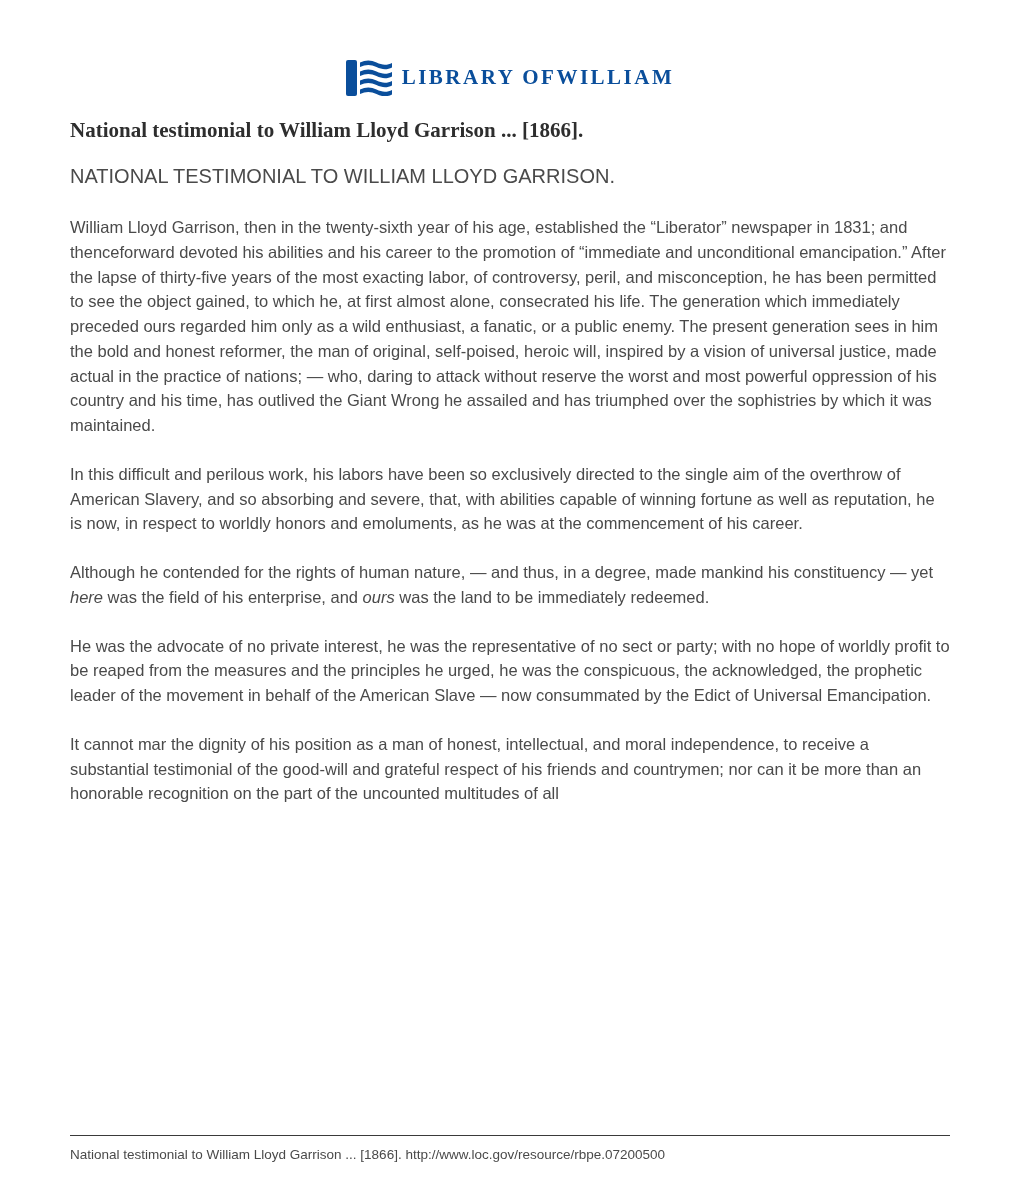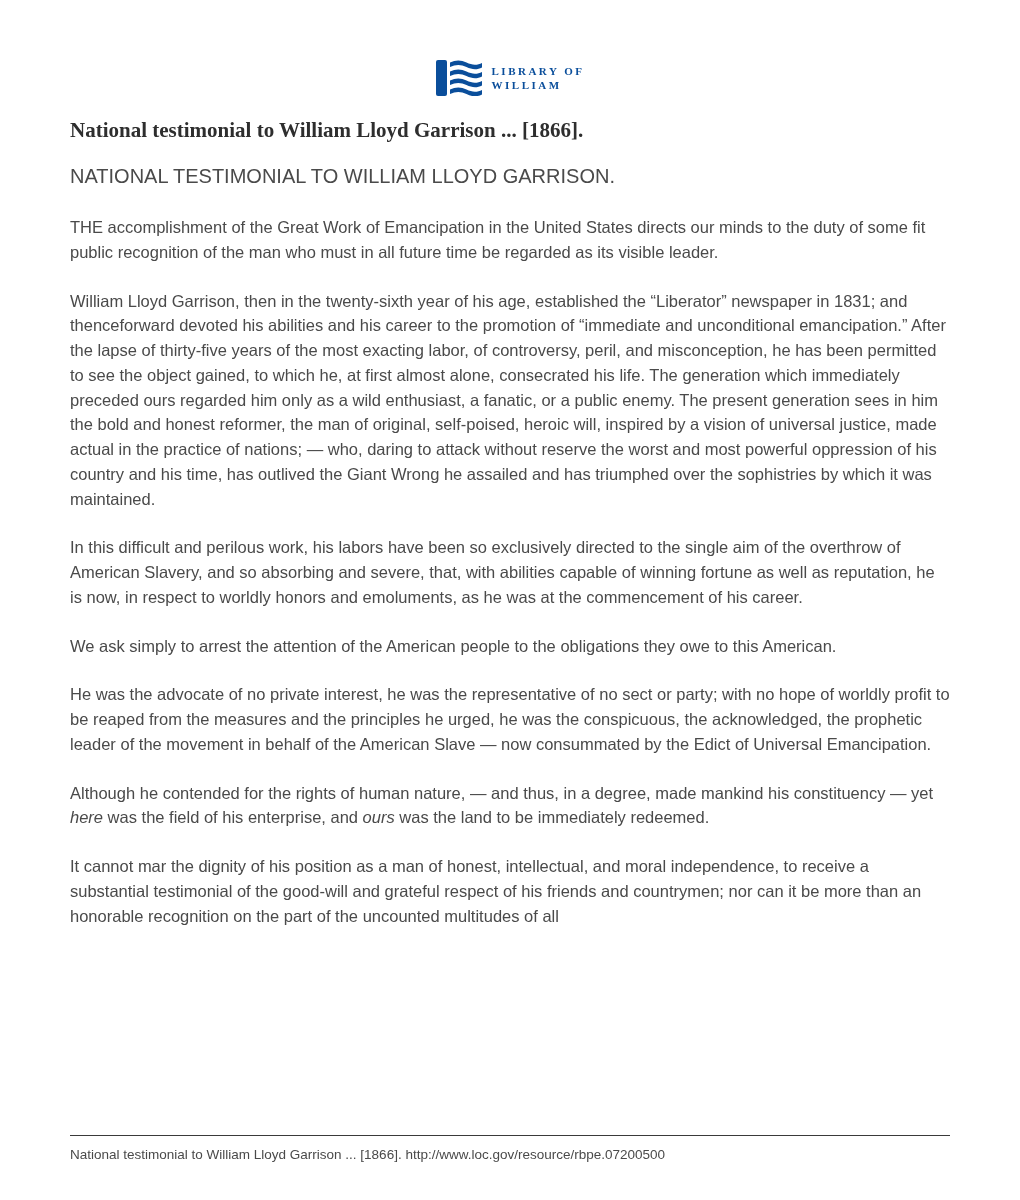--- a/index.html
+++ b/index.html
@@ -15,24 +15,24 @@
     padding:60px 70px 38px 70px;
   }
   
   .logo-row {
     display:flex; justify-content:center; align-items:center;
     gap:10px;
     margin-bottom:22px;
   }
   .logo-icon svg { display:block; }
   .logo-text {
-    display:flex; flex-direction:column;
+    display:flex; flex-direction:row;
     font-family:"Liberation Serif", serif;
     font-weight:bold;
-    font-size:11px;
+    font-size:21px;
     letter-spacing:2.5px;
     line-height:1.3;
     color:var(--brand, #0a4e9b);
   }
   
   .doc-title {
     font-family:"Liberation Serif", serif;
     font-weight:bold;
     font-size:21px;
     color:#2e2e2e;
@@ -80,26 +80,24 @@
       <span>LIBRARY OF</span>
       <span>WILLIAM</span>
     </span>
   </header>
 
   <h1 class="doc-title">National testimonial to William Lloyd Garrison ... [1866].</h1>
 
   <p class="doc-heading">NATIONAL TESTIMONIAL TO WILLIAM LLOYD GARRISON.</p>
 
   <div class="doc-body">
-      <p class="doc-paragraph"><span>THE accomplishment of the Great Work of Emancipation in the United States directs our minds to the duty of some fit public recognition of the man who must in all future time be regarded as its visible leader.</span></p>
       <p class="doc-paragraph"><span>William Lloyd Garrison, then in the twenty-sixth year of his age, established the “Liberator” newspaper in 1831; and thenceforward devoted his abilities and his career to the promotion of “immediate and unconditional emancipation.” After the lapse of thirty-five years of the most exacting labor, of controversy, peril, and misconception, he has been permitted to see the object gained, to which he, at first almost alone, consecrated his life. The generation which immediately preceded ours regarded him only as a wild enthusiast, a fanatic, or a public enemy. The present generation sees in him the bold and honest reformer, the man of original, self-poised, heroic will, inspired by a vision of universal justice, made actual in the practice of nations; — who, daring to attack without reserve the worst and most powerful oppression of his country and his time, has outlived the Giant Wrong he assailed and has triumphed over the sophistries by which it was maintained.</span></p>
       <p class="doc-paragraph"><span>In this difficult and perilous work, his labors have been so exclusively directed to the single aim of the overthrow of American Slavery, and so absorbing and severe, that, with abilities capable of winning fortune as well as reputation, he is now, in respect to worldly honors and emoluments, as he was at the commencement of his career.</span></p>
-      <p class="doc-paragraph"><span>We ask simply to arrest the attention of the American people to the obligations they owe to this American.</span></p>
+      <p class="doc-paragraph"><span>Although he contended for the rights of human nature, — and thus, in a degree, made mankind his constituency — yet </span><em>here</em><span> was the field of his enterprise, and </span><em>ours</em><span> was the land to be immediately redeemed.</span></p>
       <p class="doc-paragraph"><span>He was the advocate of no private interest, he was the representative of no sect or party; with no hope of worldly profit to be reaped from the measures and the principles he urged, he was the conspicuous, the acknowledged, the prophetic leader of the movement in behalf of the American Slave — now consummated by the Edict of Universal Emancipation.</span></p>
-      <p class="doc-paragraph"><span>Although he contended for the rights of human nature, — and thus, in a degree, made mankind his constituency — yet </span><em>here</em><span> was the field of his enterprise, and </span><em>ours</em><span> was the land to be immediately redeemed.</span></p>
       <p class="doc-paragraph"><span>It cannot mar the dignity of his position as a man of honest, intellectual, and moral independence, to receive a substantial testimonial of the good-will and grateful respect of his friends and countrymen; nor can it be more than an honorable recognition on the part of the uncounted multitudes of all</span></p>
     </div>
 
   <footer>
     <hr class="footer-rule">
     <div class="citation">National testimonial to William Lloyd Garrison ... [1866]. http://www.loc.gov/resource/rbpe.07200500</div>
   </footer>
 
 </div>
 

